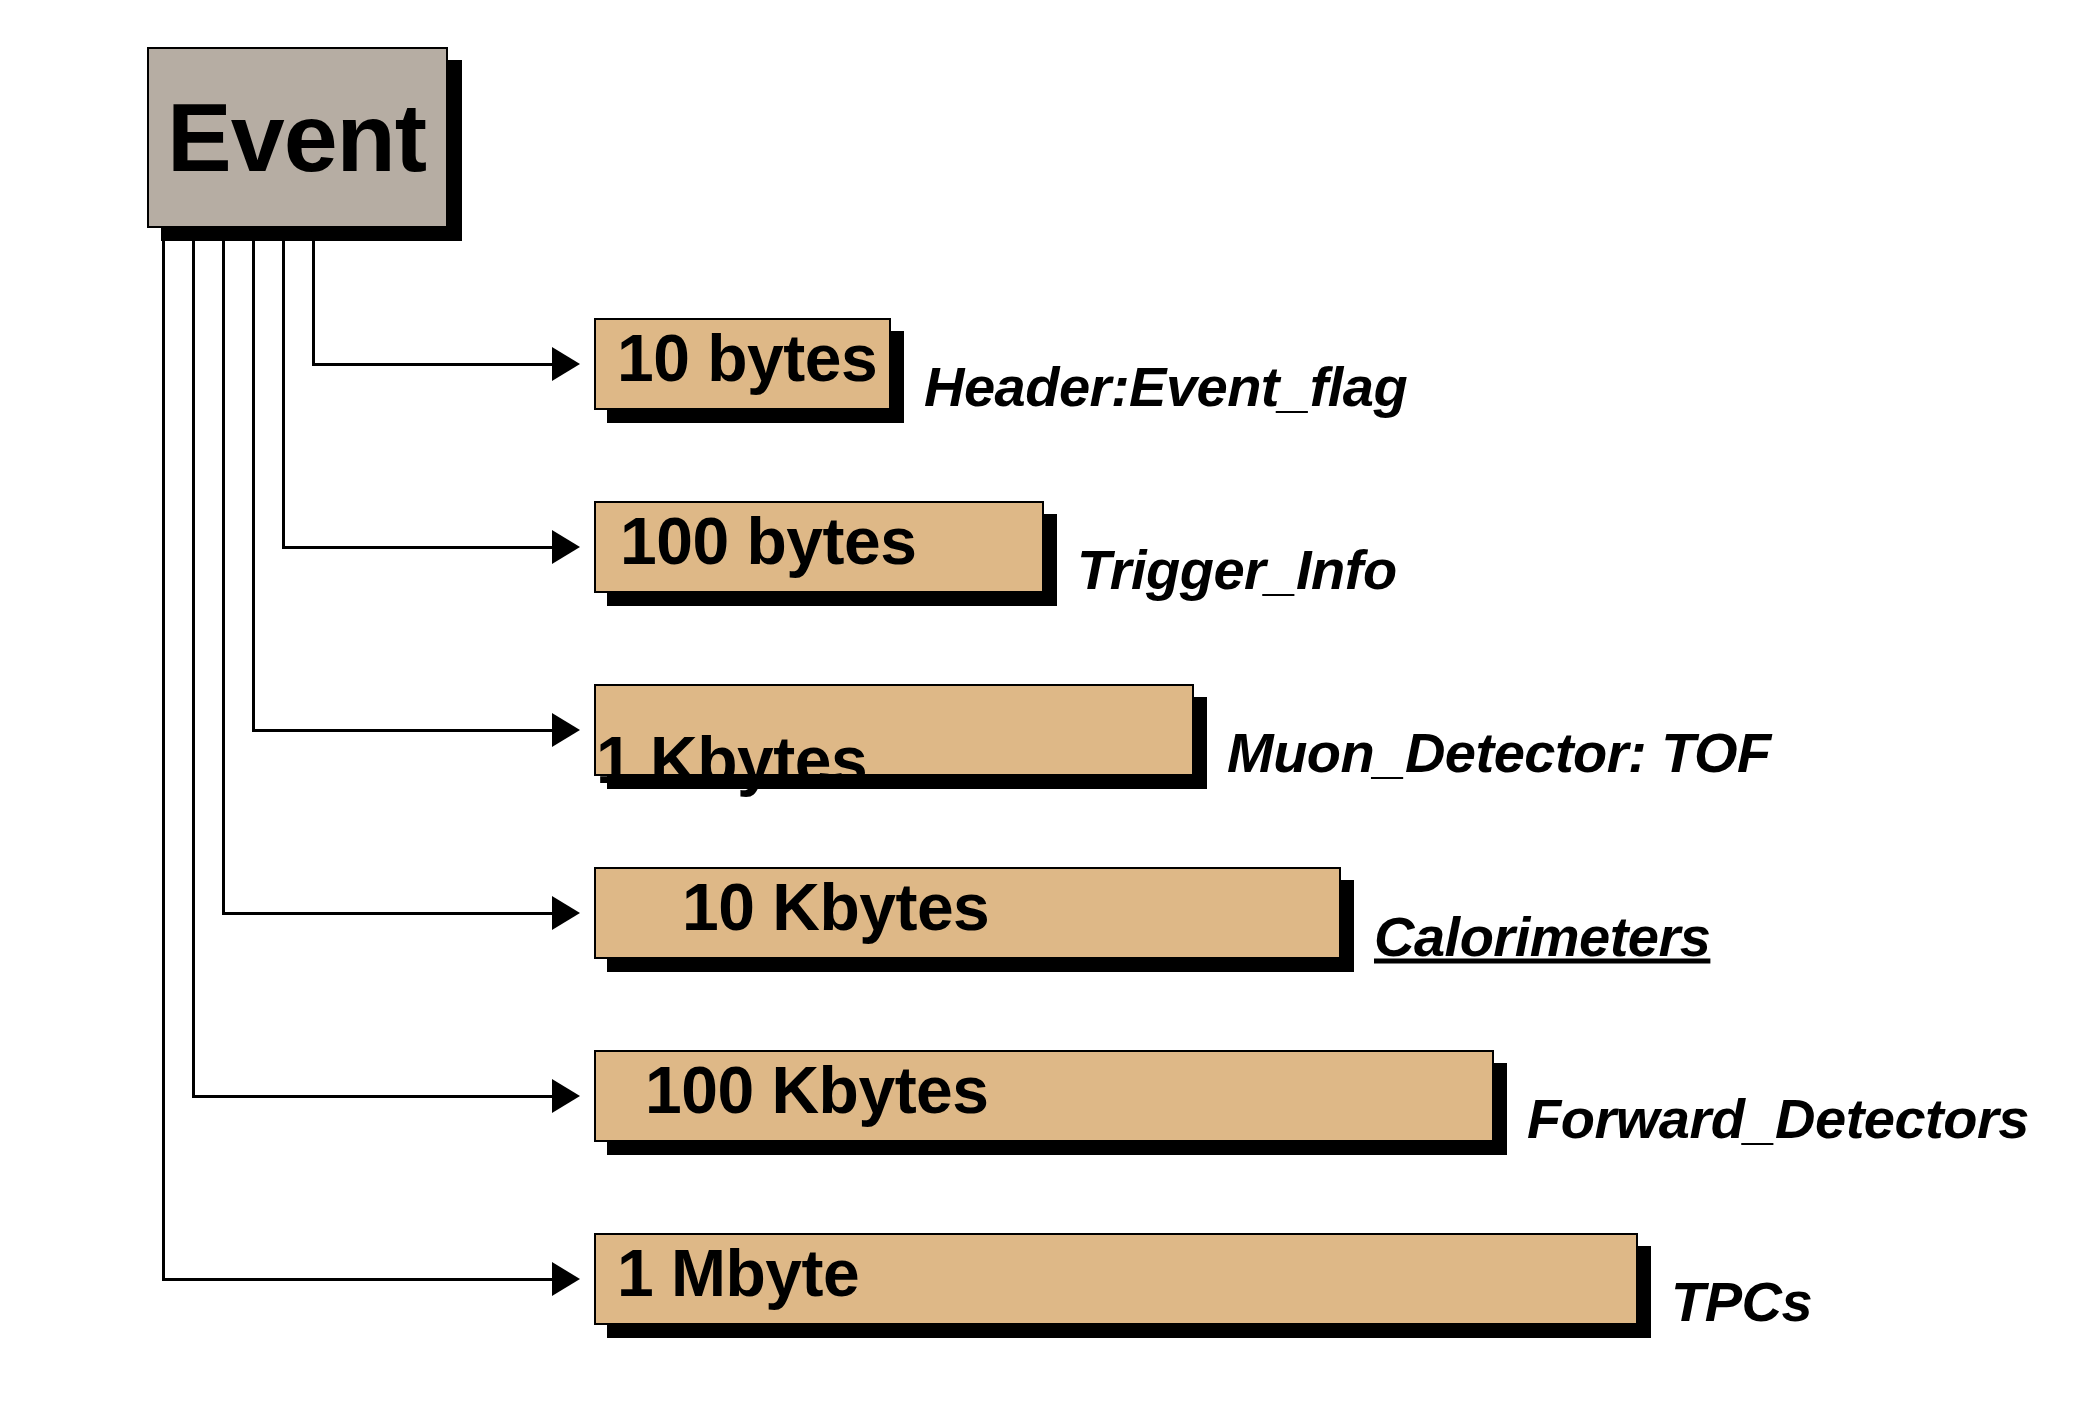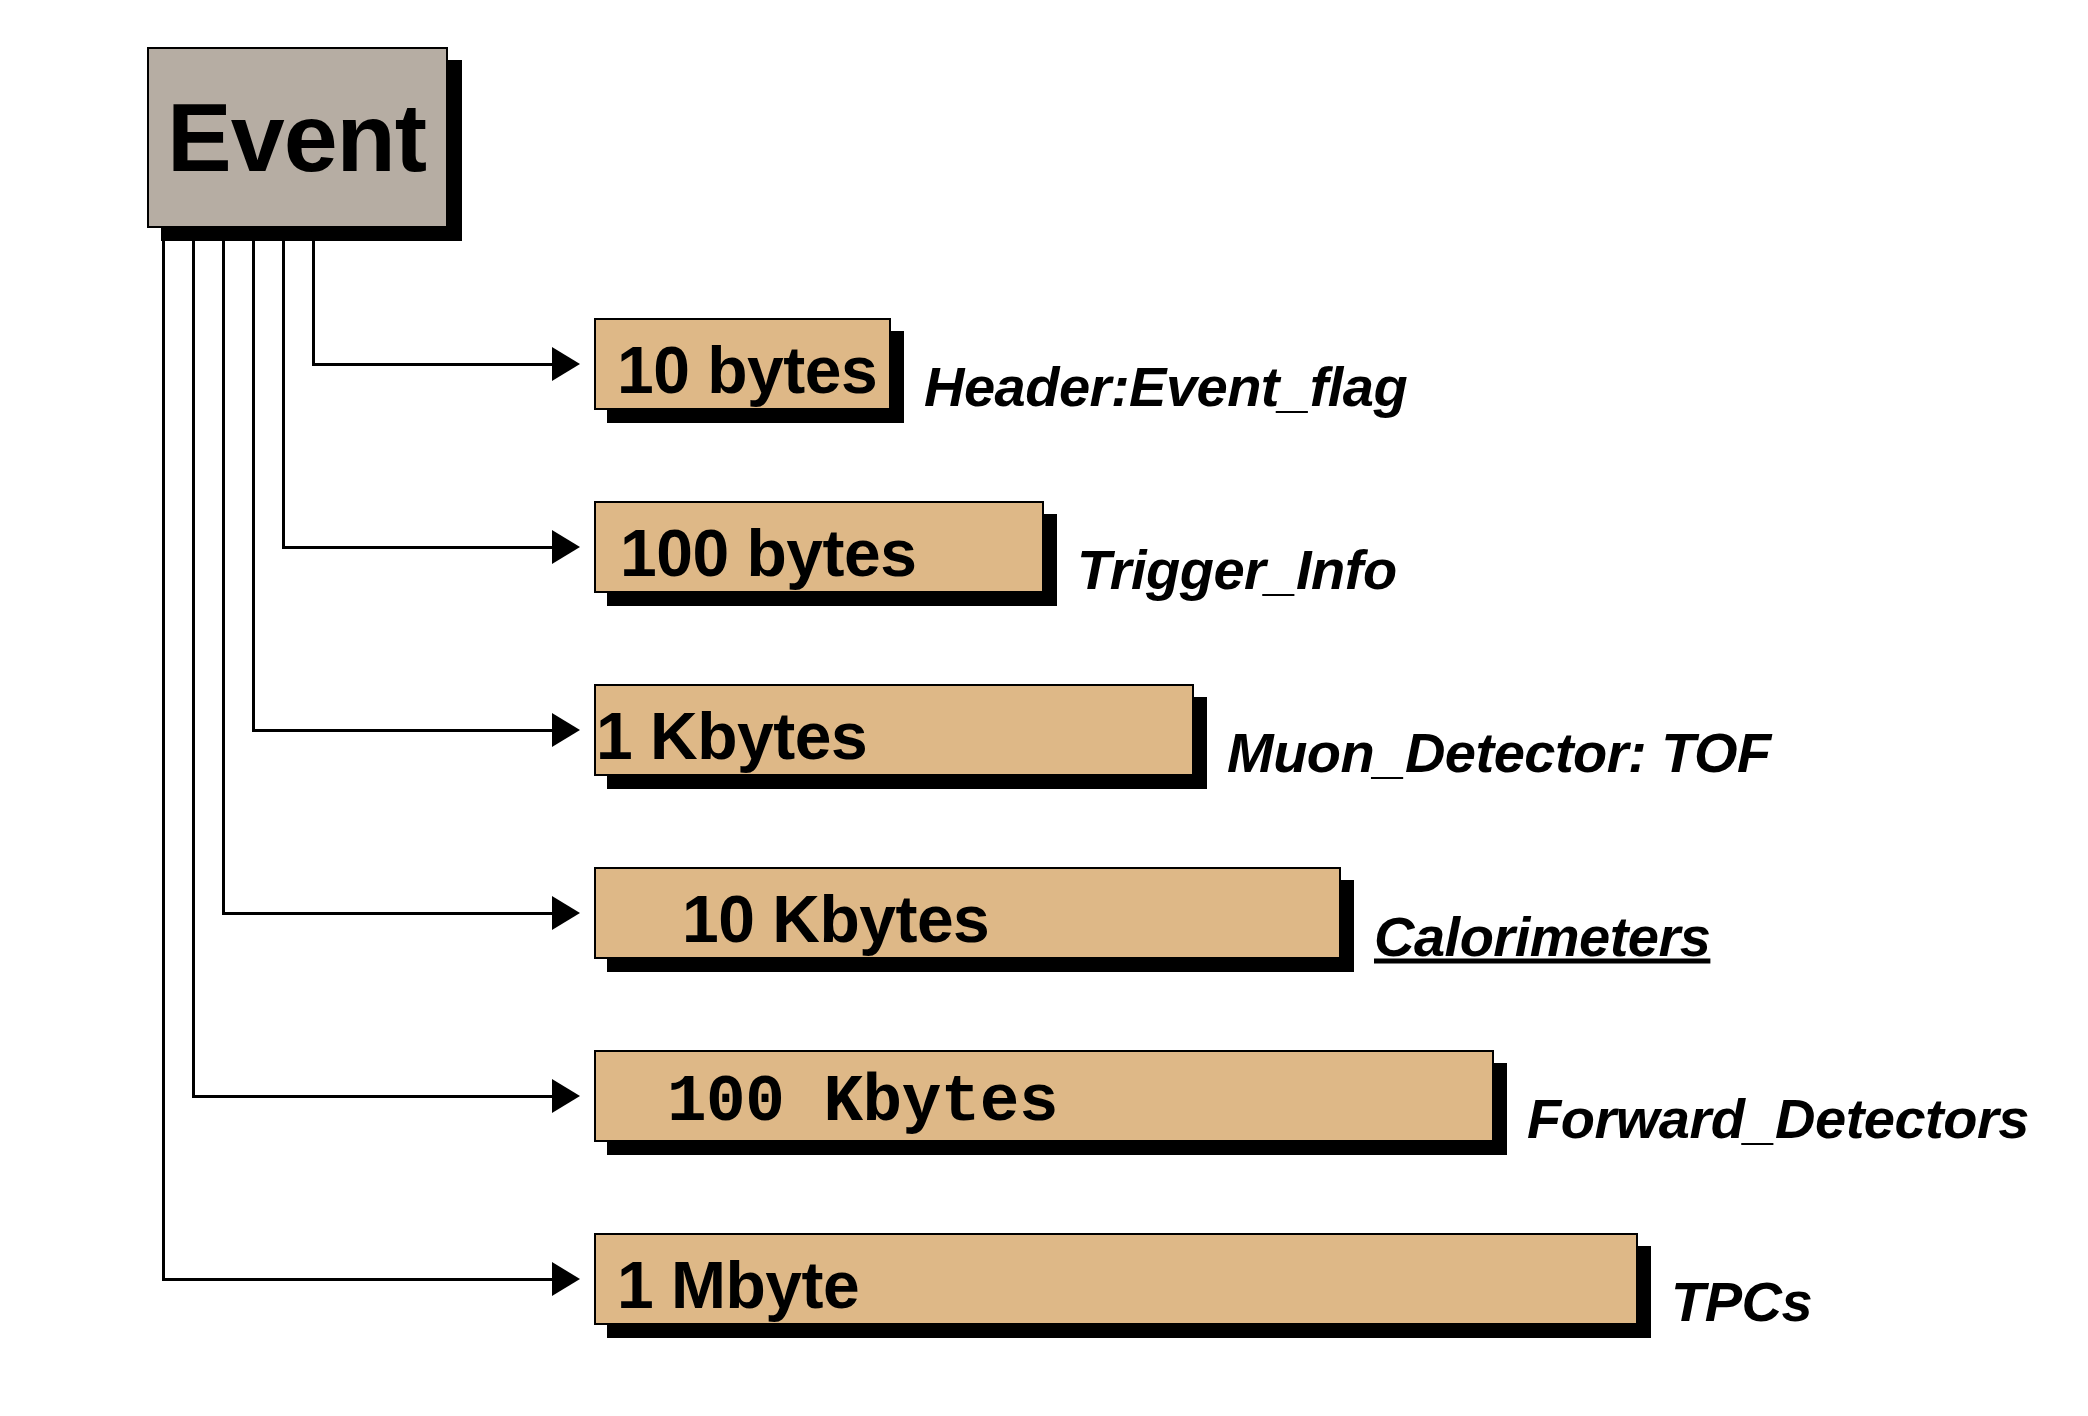--- a/index.html
+++ b/index.html
@@ -64,21 +64,21 @@
   }
   
   .bar {
     position: absolute;
     height: 92px;
     box-sizing: border-box;
     background: var(--bar-fill, #deb887);
     border: 2px solid var(--outline, #000);
     box-shadow: 13px 13px 0 var(--shadow, #000);
     display: flex;
-    align-items: flex-end;
+    align-items: flex-start;
     z-index: 2;
   }
   .size-text {
     font-size: 66px;
     font-weight: bold;
     color: var(--text, #000);
     white-space: nowrap;
     letter-spacing: -0.5px;
   }
   
@@ -132,21 +132,21 @@
   <div class="arrowhead" style="left: 552px; top: 896px;"></div>
   <div class="bar" style="left: 594px; top: 867px; width: 747px;">
     <span class="size-text" style="padding-left: 42px; margin-left: 44px;">10 Kbytes</span>
   </div>
   <div class="row-label" style="left: 1374px; top: 916px; text-decoration: underline;">Calorimeters</div>
 
   <div class="vline" style="left: 192px; top: 227px; height: 870.5px;"></div>
   <div class="hline" style="left: 192px; top: 1094.5px; width: 364px;"></div>
   <div class="arrowhead" style="left: 552px; top: 1079px;"></div>
   <div class="bar" style="left: 594px; top: 1050px; width: 900px;">
-    <span class="size-text" style="padding-left: 71px; font-family: Liberation Mono, monospace;">100 Kbytes</span>
+    <span class="size-text" style="padding-left: 49px;">100 Kbytes</span>
   </div>
   <div class="row-label" style="left: 1527px; top: 1098px;">Forward_Detectors</div>
 
   <div class="vline" style="left: 162px; top: 227px; height: 1053.5px;"></div>
   <div class="hline" style="left: 162px; top: 1277.5px; width: 394px;"></div>
   <div class="arrowhead" style="left: 552px; top: 1262px;"></div>
   <div class="bar" style="left: 594px; top: 1233px; width: 1044px;">
     <span class="size-text" style=" margin-left: 21px;">1 Mbyte</span>
   </div>
   <div class="row-label" style="left: 1671px; top: 1281px;">TPCs</div>

